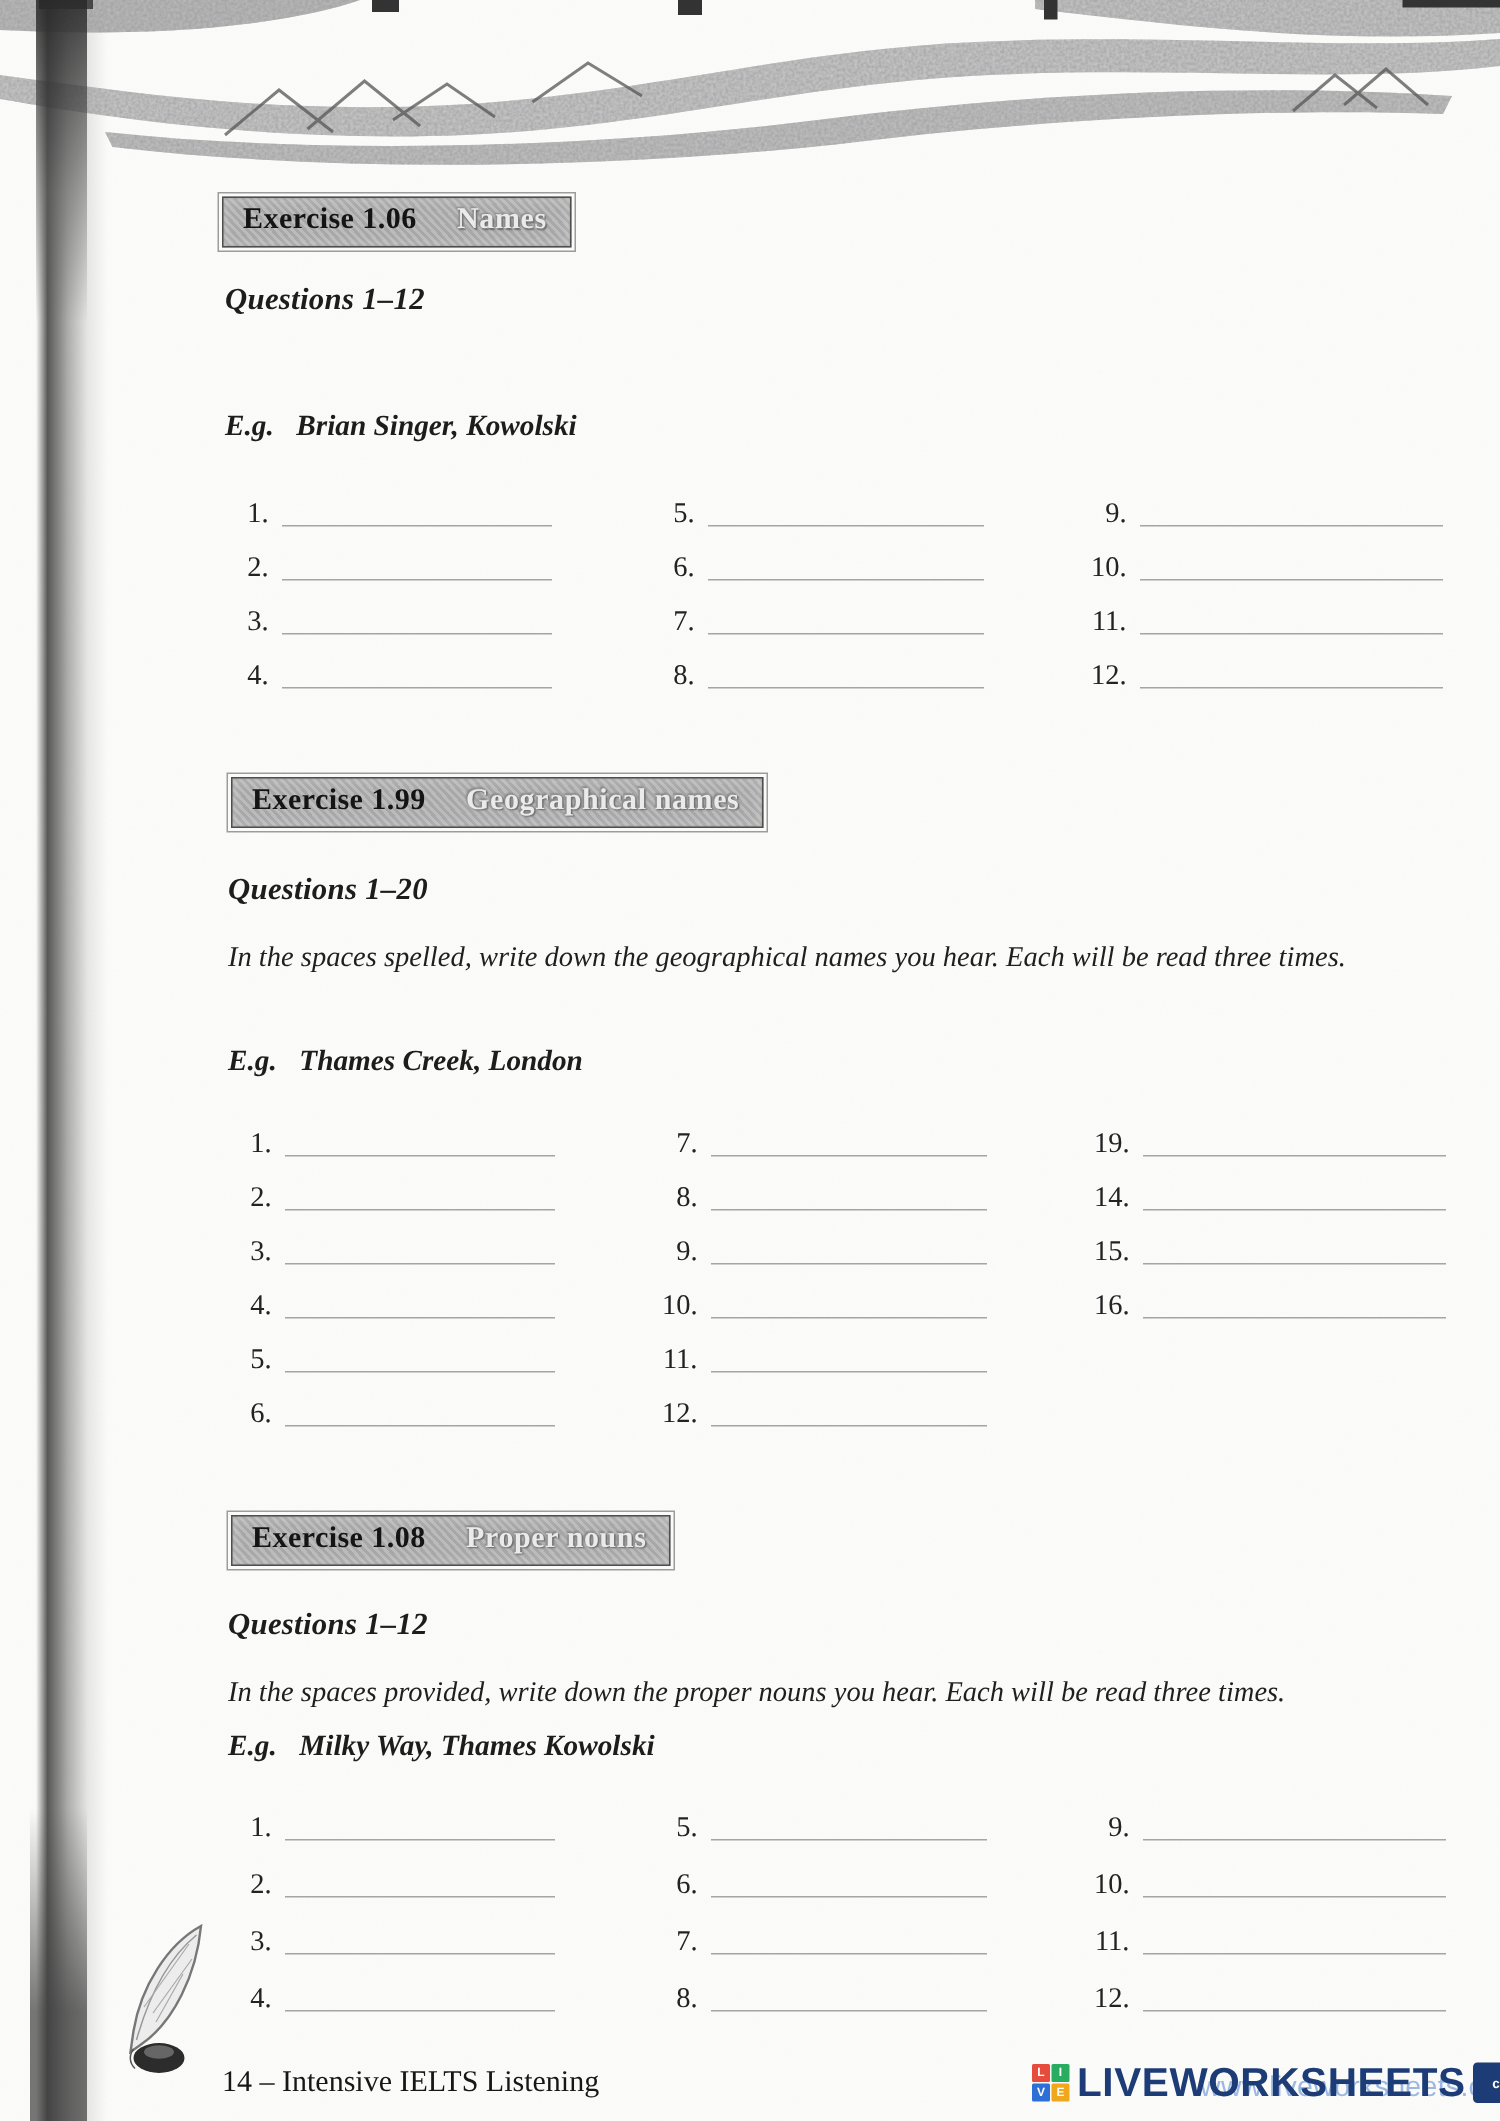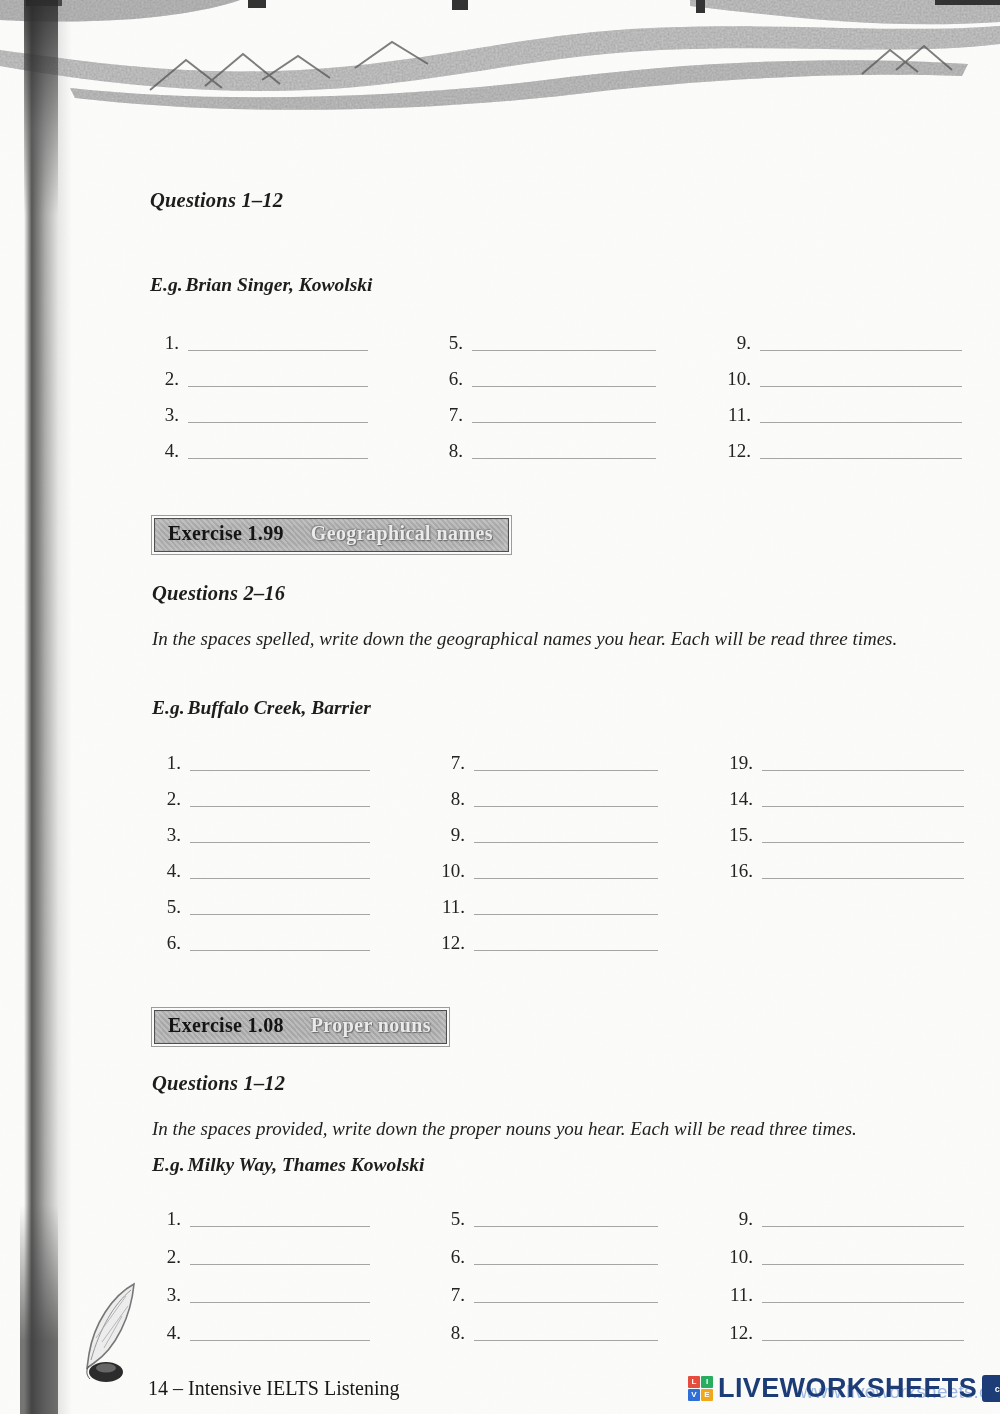--- a/index.html
+++ b/index.html
@@ -29,21 +29,21 @@
     box-shadow:inset 0 0 8px rgba(255,255,255,.35), inset 0 0 2px rgba(0,0,0,.3);
   }
   .ex-label{font-size:20px;font-weight:bold;color:#131313;letter-spacing:.3px}
   .ex-title{
     font-size:20px;font-weight:bold;margin-left:27px;color:#ececec;letter-spacing:.4px;
     text-shadow:1px 1px 1px #6d6d6d,-1px -1px 1px #8d8d8d,0 0 2px #808080;
   }
   .q-heading{font-size:20.5px;font-weight:bold;font-style:italic;letter-spacing:.2px}
   .instr{font-size:19px;font-style:italic;line-height:38px;color:#1e1e1e}
   .example{font-size:19.5px;font-weight:bold;font-style:italic}
-  .eg-label{margin-right:3px}
+  .eg-label{margin-right:15px}
   
   .blanks{display:flex;justify-content:space-between}
   .blank-col{display:flex;flex-direction:column}
   .blank-col:nth-child(1){width:220px}
   .blank-col:nth-child(2){width:224px}
   .blank-col:nth-child(3){width:242px}
   .blank-row{display:flex;align-items:flex-end;height:36px}
   .s3 .blank-row{height:38px}
   .num{width:40px;padding-right:9px;font-size:19px;text-align:right;color:#222}
   .line{flex:1;border-bottom:1px solid #979797;height:6px;margin-bottom:3px;opacity:.85}
@@ -98,20 +98,23 @@
       <rect x="696" y="0" width="9" height="13"></rect>
       <rect x="935" y="0" width="65" height="5"></rect>
     </g>
   </svg>
 
   <div class="spine"></div>
   <div class="spine-top"></div>
   <div class="spine-bottom"></div>
 
   <section class="ex s1">
+    <div class="ex-header" style="left:148px;top:131px">
+      <span class="ex-label">Exercise 1.06</span><span class="ex-title">Names</span>
+    </div>
     <h2 class="q-heading" style="left:150px;top:189px">Questions 1–12</h2>
     <p class="example" style="left:150px;top:274px">
       <span class="eg-label">E.g.</span><span class="eg-text">Brian Singer, Kowolski</span>
     </p>
     <div class="blanks" style="left:148px;top:318px;width:814px">
         <div class="blank-col">
           <div class="blank-row">
             <span class="num">1.</span>
             <span class="line"></span>
           </div>
@@ -164,24 +167,24 @@
             <span class="line"></span>
           </div>
         </div>
       </div>
   </section>
 
   <section class="ex s2">
     <div class="ex-header" style="left:154px;top:518px">
       <span class="ex-label">Exercise 1.99</span><span class="ex-title">Geographical names</span>
     </div>
-    <h2 class="q-heading" style="left:152px;top:582px">Questions 2–16</h2>
+    <h2 class="q-heading" style="left:152px;top:582px">Questions 1–20</h2>
     <p class="instr" style="left:152px;top:620px;width:808px">In the spaces spelled, write down the geographical names you hear. Each will be read three times.</p>
     <p class="example" style="left:152px;top:697px">
-      <span class="eg-label">E.g.</span><span class="eg-text">Buffalo Creek, Barrier</span>
+      <span class="eg-label">E.g.</span><span class="eg-text">Thames Creek, London</span>
     </p>
     <div class="blanks" style="left:150px;top:738px;width:814px">
         <div class="blank-col">
           <div class="blank-row">
             <span class="num">1.</span>
             <span class="line"></span>
           </div>
           <div class="blank-row">
             <span class="num">2.</span>
             <span class="line"></span>

